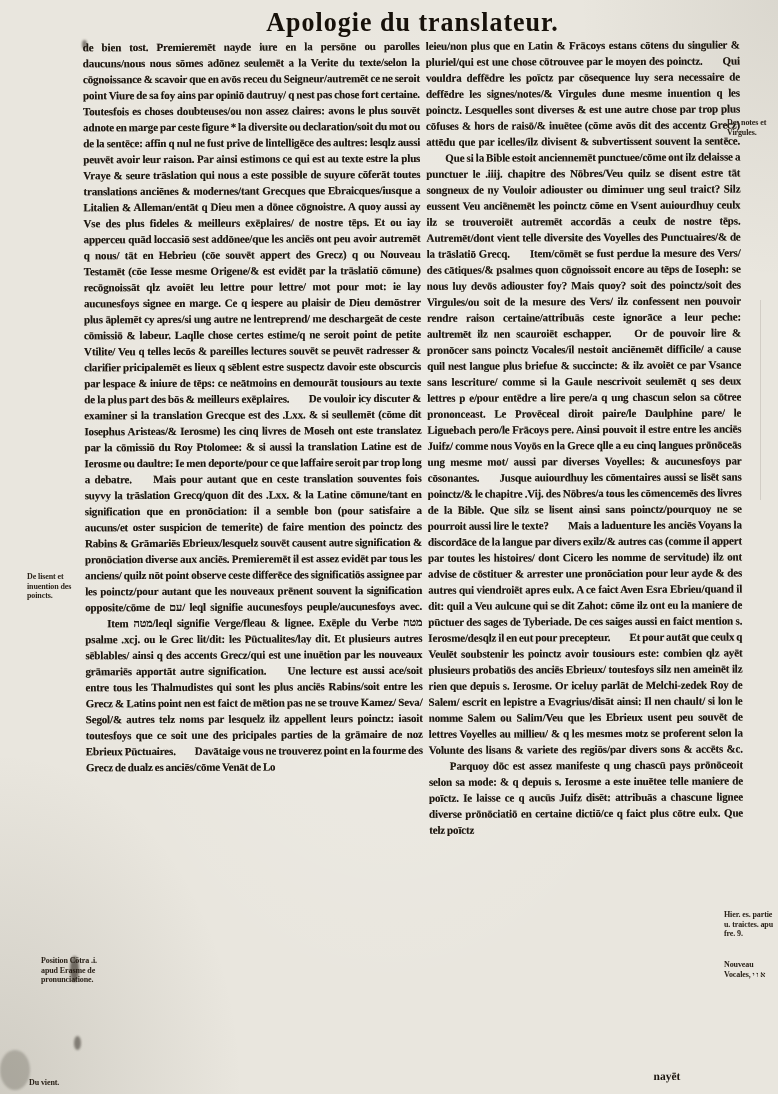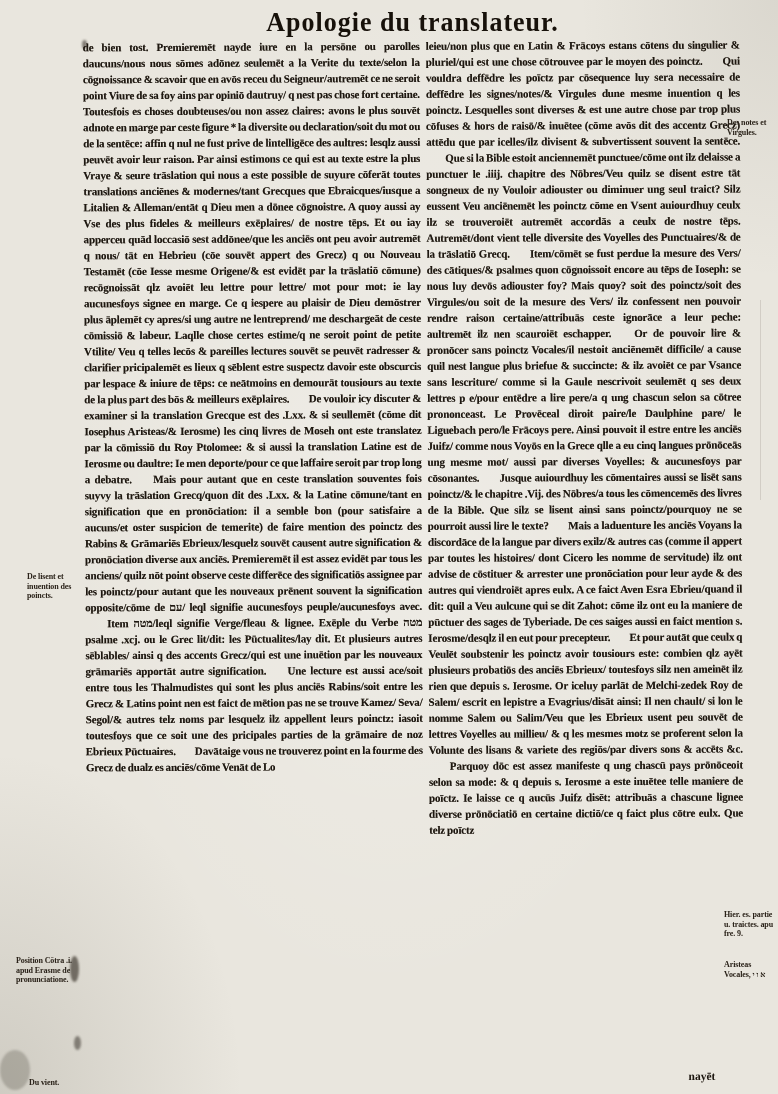--- a/index.html
+++ b/index.html
@@ -42,27 +42,27 @@
   .marginnote{
     position:absolute;
     font-size:8px;line-height:9.5px;
     font-weight:bold;
     color:#2a2219;
     text-align:left;
     letter-spacing:-0.1px;
     margin-top:36px;
   }
   .mn-l1{left:27px;top:536px;width:56px;}
-  .mn-l2{left:16px;top:920px;width:60px;}
+  .mn-l2{left:41px;top:920px;width:60px;}
   .mn-l3{left:29px;top:1042px;width:56px;}
   .mn-r1{right:3px;top:82px;width:48px;}
   .mn-r2{right:2px;top:874px;width:52px;}
   .mn-r3{right:2px;top:924px;width:52px;}
   .catchword{
-    position:absolute;left:642px;top:1070px;width:120px;
+    position:absolute;left:607px;top:1070px;width:120px;
     font-size:11.5px;font-weight:bold;text-align:center;
     transform:rotate(-0.25deg);
   }
   .smudge{position:absolute;border-radius:50%;filter:blur(1px);}
   .sm1{left:70px;top:956px;width:9px;height:26px;background:rgba(25,18,10,0.55);}
   .sm2{left:74px;top:1036px;width:7px;height:14px;background:rgba(25,18,10,0.45);}
   .sm3{left:82px;top:40px;width:5px;height:9px;background:rgba(25,18,10,0.5);}
   .sm4{left:0px;top:1050px;width:30px;height:40px;background:rgba(60,55,45,0.25);}
   .edge-line{
     position:absolute;left:760px;top:300px;width:1px;height:200px;
@@ -100,21 +100,21 @@
     </div>
 
   </div>
 
   <div class="marginnote mn-l1">De lisent et inuention des poincts.</div>
   <div class="marginnote mn-l2">Position Cōtra .i. apud Erasme de pronunciatione.</div>
   <div class="marginnote mn-l3">Du vient.</div>
 
   <div class="marginnote mn-r1">Des notes et Virgules.</div>
   <div class="marginnote mn-r2">Hier. es. partie u. traictes. apu fre. 9.</div>
-  <div class="marginnote mn-r3">Aristeas Vocales, א ו י</div>
+  <div class="marginnote mn-r3">Nouveau Vocales, א ו י</div>
 
   <div class="catchword">nayēt</div>
 
   <div class="smudge sm1"></div>
   <div class="smudge sm2"></div>
   <div class="smudge sm3"></div>
   <div class="smudge sm4"></div>
   <div class="edge-line"></div>
 
 </div>

